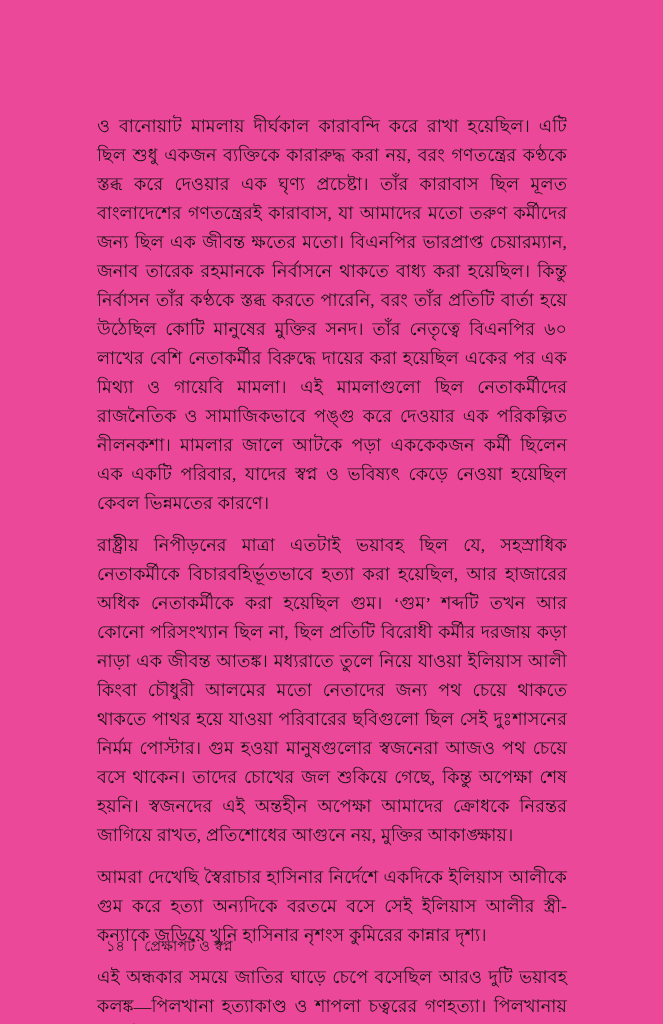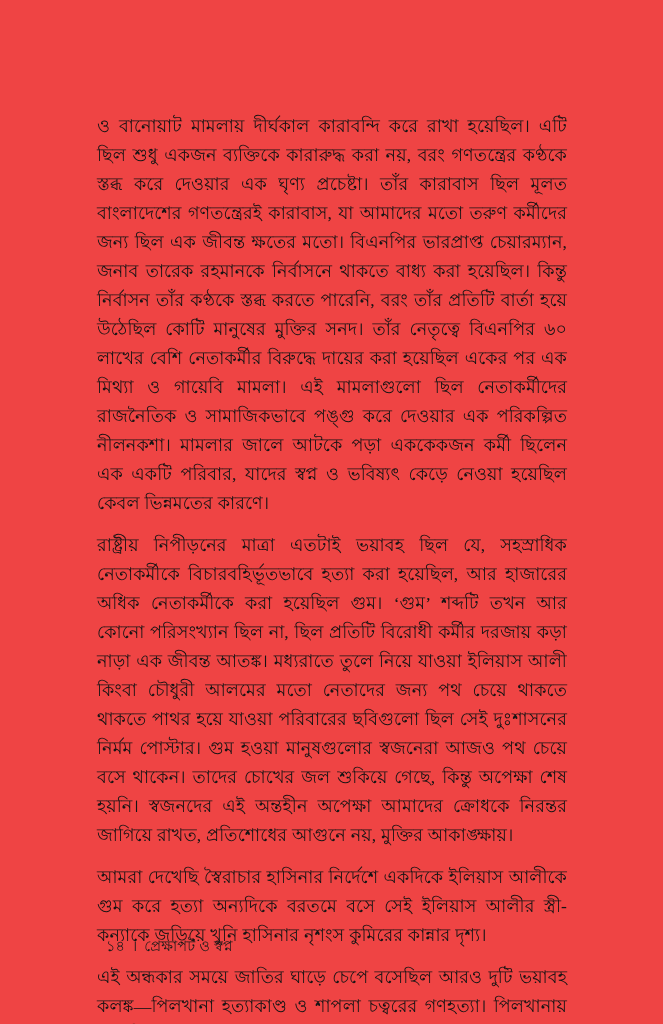--- a/index.html
+++ b/index.html
@@ -7,21 +7,21 @@
     margin: 0;
     padding: 0;
     background: #ffffff;
   }
 
   .page {
     position: relative;
     width: 663px;
     height: 1024px;
     margin: 0 auto;
-    background: #ef4444;
+    background: #ec4899;
     overflow: hidden;
     box-sizing: border-box;
   }
 
   .text-block {
     position: absolute;
     left: 97px;
     top: 112px;
     width: 470px;
   }

